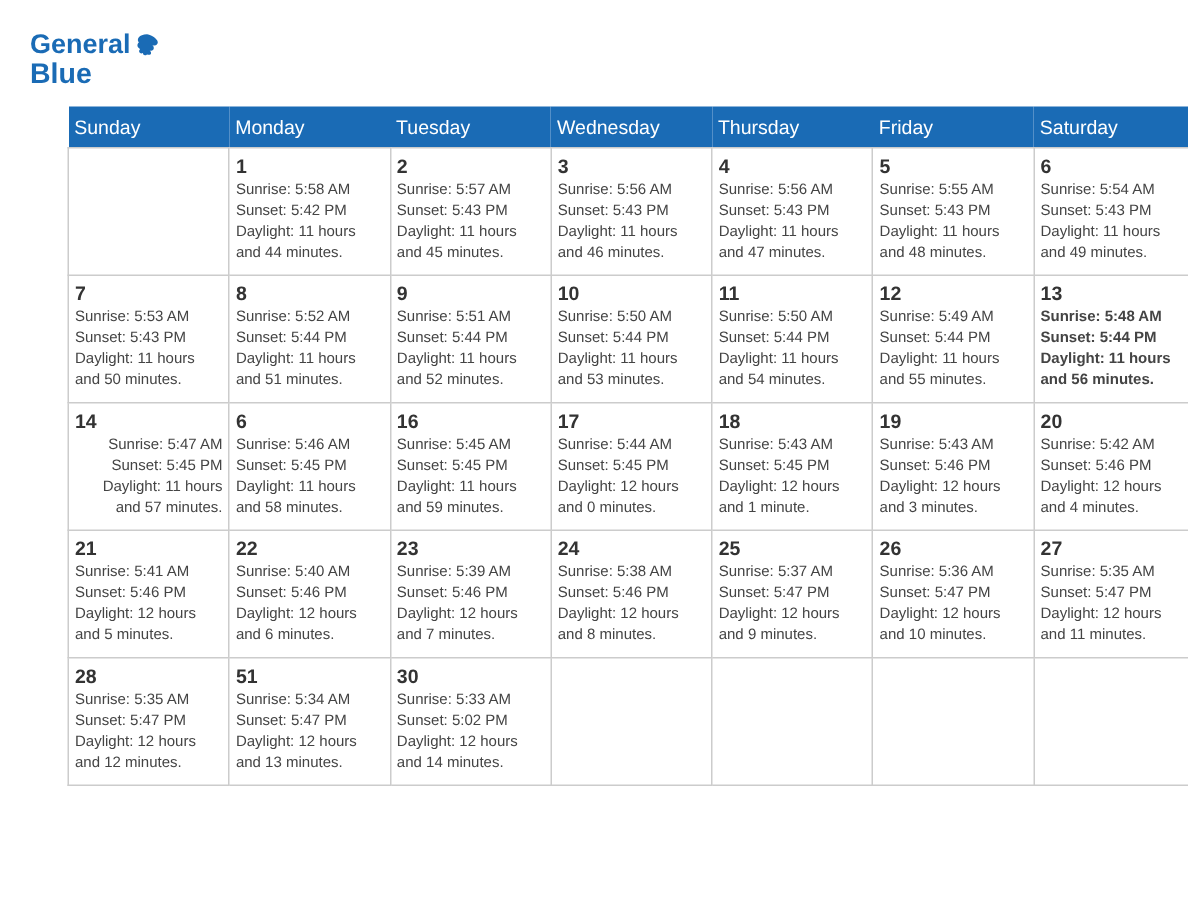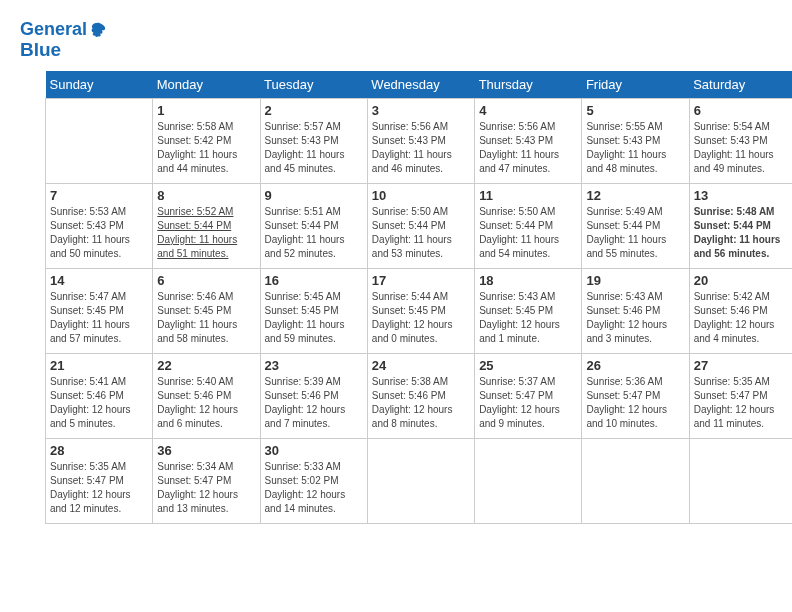--- a/index.html
+++ b/index.html
@@ -167,21 +167,21 @@
       <tr>
         <td>
           <div class="day-number">7</div>
           <div class="day-info" style="white-space: pre-line;">Sunrise: 5:53 AM
 Sunset: 5:43 PM
 Daylight: 11 hours
 and 50 minutes.</div>
         </td>
         <td>
           <div class="day-number">8</div>
-          <div class="day-info" style="white-space: pre-line; text-decoration: underline;">Sunrise: 5:52 AM
+          <div class="day-info" style="white-space: pre-line;">Sunrise: 5:52 AM
 Sunset: 5:44 PM
 Daylight: 11 hours
 and 51 minutes.</div>
         </td>
         <td>
           <div class="day-number">9</div>
           <div class="day-info" style="white-space: pre-line;">Sunrise: 5:51 AM
 Sunset: 5:44 PM
 Daylight: 11 hours
 and 52 minutes.</div>
@@ -211,21 +211,21 @@
           <div class="day-number">13</div>
           <div class="day-info" style="white-space: pre-line; font-weight: bold;">Sunrise: 5:48 AM
 Sunset: 5:44 PM
 Daylight: 11 hours
 and 56 minutes.</div>
         </td>
       </tr>
       <tr>
         <td>
           <div class="day-number">14</div>
-          <div class="day-info" style="white-space: pre-line;">Sunrise: 5:47 AM
+          <div class="day-info" style="white-space: pre-line; text-align: right;">Sunrise: 5:47 AM
 Sunset: 5:45 PM
 Daylight: 11 hours
 and 57 minutes.</div>
         </td>
         <td>
           <div class="day-number">6</div>
           <div class="day-info" style="white-space: pre-line;">Sunrise: 5:46 AM
 Sunset: 5:45 PM
 Daylight: 11 hours
 and 58 minutes.</div>
@@ -319,21 +319,21 @@
       </tr>
       <tr>
         <td>
           <div class="day-number">28</div>
           <div class="day-info" style="white-space: pre-line;">Sunrise: 5:35 AM
 Sunset: 5:47 PM
 Daylight: 12 hours
 and 12 minutes.</div>
         </td>
         <td>
-          <div class="day-number">36</div>
+          <div class="day-number">51</div>
           <div class="day-info" style="white-space: pre-line;">Sunrise: 5:34 AM
 Sunset: 5:47 PM
 Daylight: 12 hours
 and 13 minutes.</div>
         </td>
         <td>
           <div class="day-number">30</div>
           <div class="day-info" style="white-space: pre-line;">Sunrise: 5:33 AM
 Sunset: 5:02 PM
 Daylight: 12 hours

